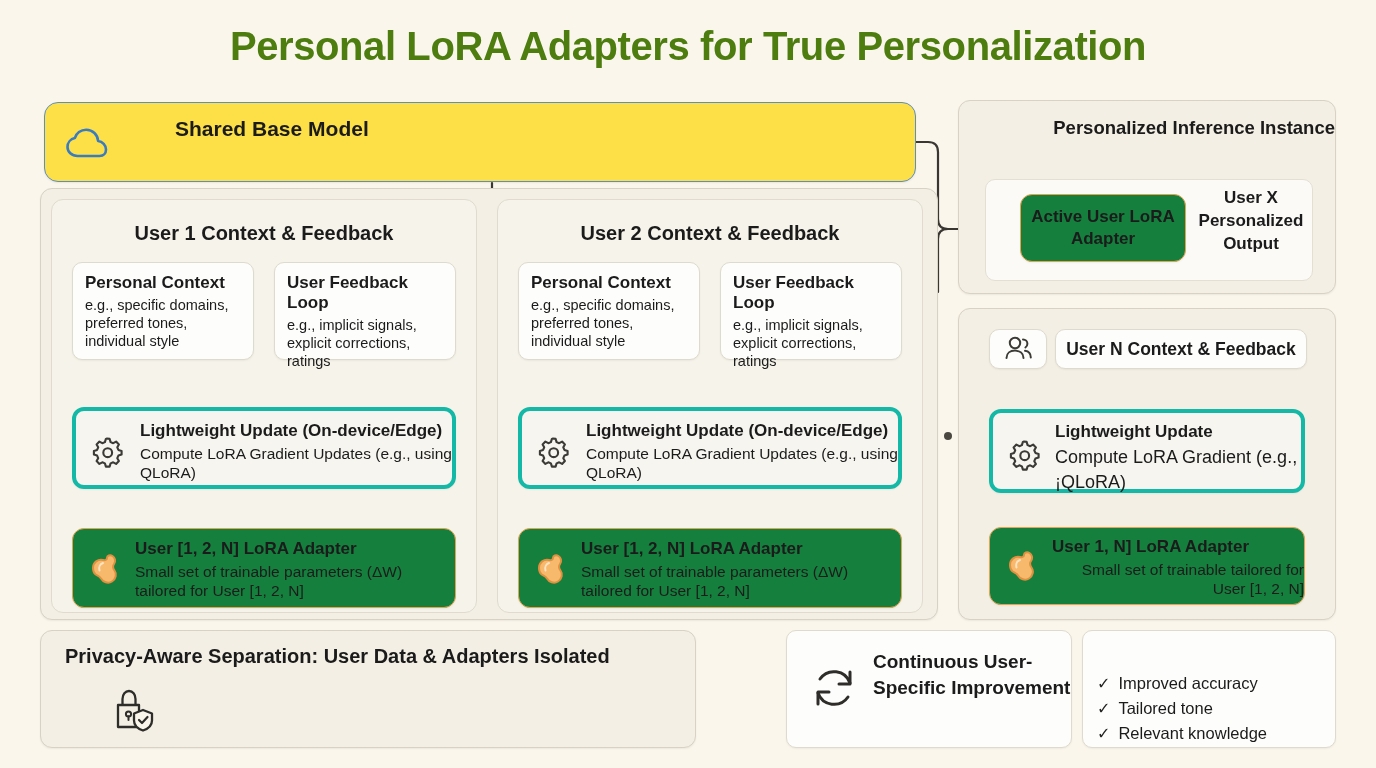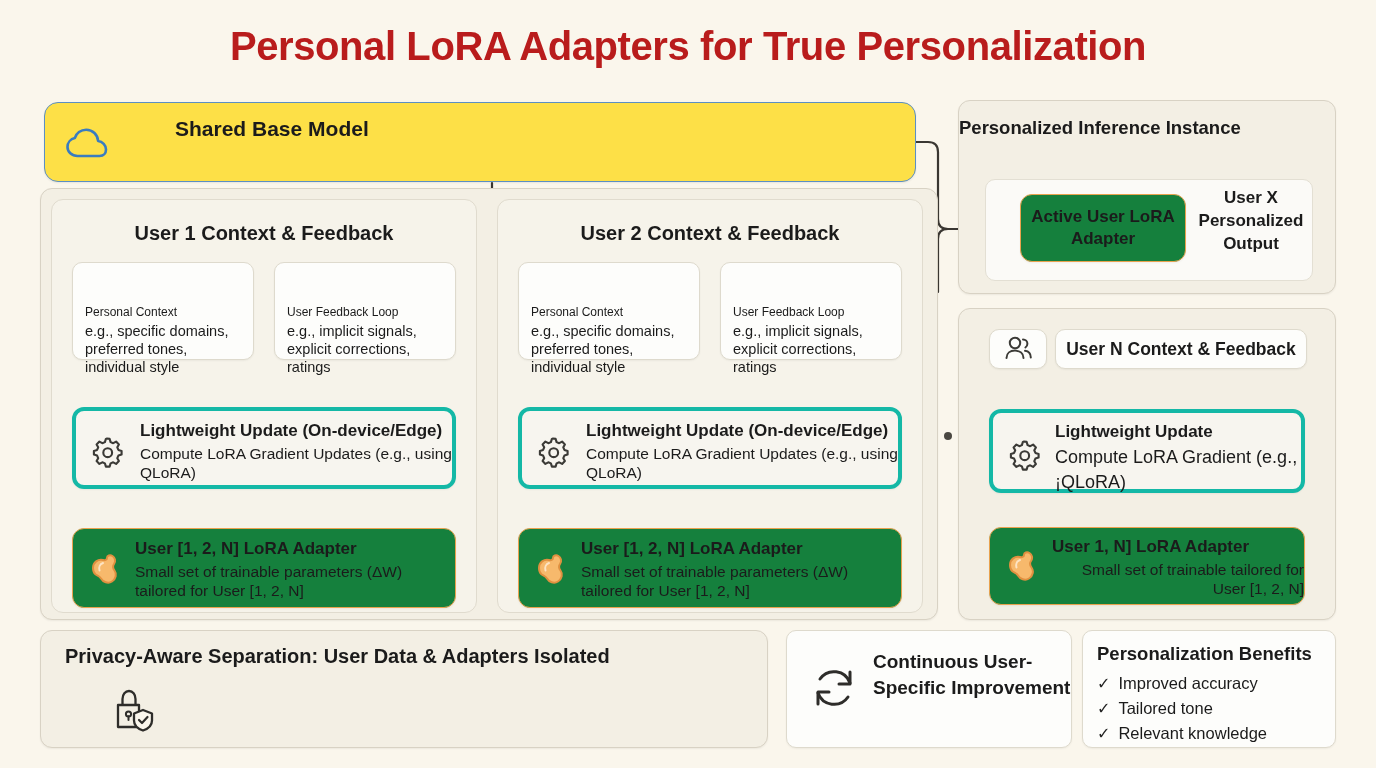--- a/index.html
+++ b/index.html
@@ -8,21 +8,21 @@
     background:#faf6ec;
     font-family:"Liberation Sans","DejaVu Sans",sans-serif;
     color:#1b1b1b;
     position:relative;
   }
   .stage{position:relative;width:1376px;height:768px;}
 
   
   .title{
     position:absolute;left:0;top:24px;width:1376px;text-align:center;
-    font-size:40px;font-weight:bold;letter-spacing:-0.4px;color:#b91c1c;
+    font-size:40px;font-weight:bold;letter-spacing:-0.4px;color:#4d7c0f;
   }
 
   
   .card{position:absolute;box-sizing:border-box;border-radius:12px;}
   .outer{
     background:#f3efe4;border:1px solid #d8d2c4;
     box-shadow:0 1px 2px rgba(0,0,0,.06);
   }
   .white{
     background:#fdfdfb;border:1px solid #dedacd;border-radius:10px;
@@ -54,36 +54,36 @@
     background:#f6f3ea;border:1px solid #e0dbce;border-radius:12px;}
   #col1{left:10px;}
   #col2{left:456px;}
 
   .col-head{position:absolute;top:22px;left:0;width:100%;text-align:center;
     font-size:20px;font-weight:bold;}
 
   .sm{position:absolute;top:62px;width:182px;height:98px;padding:10px 12px;box-sizing:border-box;}
   .sm.left{left:20px;}
   .sm.right{left:222px;}
-  .sm .t{font-size:12px;font-weight:normal;margin-bottom:3px;margin-top:32px;}
+  .sm .t{font-size:17px;font-weight:bold;margin-bottom:3px;}
   .sm .b{font-size:14.5px;line-height:18px;}
 
   .lwu{position:absolute;left:20px;top:207px;width:384px;height:82px;box-sizing:border-box;}
   .lwu .gear{position:absolute;left:14px;top:23px;width:34px;height:34px;}
   .lwu .t{position:absolute;left:64px;top:10px;font-size:17px;font-weight:bold;}
   .lwu .b{position:absolute;left:64px;top:33px;font-size:15.5px;line-height:19px;}
 
   .adapter{position:absolute;left:20px;top:328px;width:384px;height:80px;box-sizing:border-box;}
   .adapter .plug{position:absolute;left:14px;top:22px;width:36px;height:36px;}
   .adapter .t{position:absolute;left:62px;top:10px;font-size:17px;font-weight:bold;}
   .adapter .b{position:absolute;left:62px;top:33px;font-size:15.5px;line-height:19px;}
 
   
   #inference{left:958px;top:100px;width:378px;height:194px;}
-  #inference .ii-title{position:absolute;left:0;top:14px;width:100%;text-align:left;
+  #inference .ii-title{position:absolute;left:0;top:14px;width:100%;text-align:right;
     font-size:18.5px;font-weight:bold;line-height:25px;}
   #inference .inner{position:absolute;left:26px;top:78px;width:326px;height:100px;
     background:#fbfaf7;border:1px solid #e3dfd3;border-radius:10px;}
   #inference .activeAdapter{position:absolute;left:34px;top:14px;width:164px;height:66px;
     display:flex;align-items:center;justify-content:center;text-align:center;
     font-size:17px;font-weight:bold;line-height:22px;}
   #inference .outtext{position:absolute;left:212px;top:6px;width:106px;text-align:center;
     font-size:17px;font-weight:bold;line-height:23px;}
 
   
@@ -98,21 +98,21 @@
   #userN .adapterN{position:absolute;left:30px;top:218px;width:316px;height:78px;box-sizing:border-box;text-align:right;}
   #userN .adapterN .plug{position:absolute;left:14px;top:20px;width:36px;height:36px;}
   #userN .adapterN .t{position:absolute;left:62px;top:9px;font-size:17px;font-weight:bold;}
   #userN .adapterN .b{position:absolute;left:62px;top:32px;font-size:15.5px;line-height:19px;}
 
   .ellipsis{position:absolute;left:944px;top:430px;width:44px;height:12px;
     display:flex;justify-content:space-between;align-items:center;}
   .ellipsis i{display:block;width:8px;height:8px;border-radius:50%;background:#4a4741;}
 
   
-  #privacy{left:40px;top:630px;width:728px;height:118px;}
+  #privacy{left:40px;top:630px;width:656px;height:118px;}
   #privacy .pt{position:absolute;left:24px;top:14px;font-size:20px;font-weight:bold;}
   #privacy .lock{position:absolute;left:68px;top:55px;width:46px;height:46px;}
   #privacy .pb{position:absolute;left:124px;top:47px;font-size:17.5px;line-height:28px;}
 
   
   #continuous{left:786px;top:630px;width:286px;height:118px;}
   #continuous .loop{position:absolute;left:22px;top:32px;width:50px;height:50px;}
   #continuous .ct{position:absolute;left:86px;top:18px;font-size:19px;font-weight:bold;line-height:26px;}
 
   
@@ -309,21 +309,20 @@
     <svg class="loop" viewBox="0 0 50 50">
       <path d="M41,20 A17,17 0 0 0 11,16" fill="none" stroke="#2e2d2a" stroke-width="3" stroke-linecap="round"></path>
       <path d="M9,30 A17,17 0 0 0 39,34" fill="none" stroke="#2e2d2a" stroke-width="3" stroke-linecap="round"></path>
       <path d="M41,9 L41,21 L30,21" fill="none" stroke="#2e2d2a" stroke-width="3" stroke-linecap="round" stroke-linejoin="round"></path>
       <path d="M9,41 L9,29 L20,29" fill="none" stroke="#2e2d2a" stroke-width="3" stroke-linecap="round" stroke-linejoin="round"></path>
     </svg>
     <div class="ct">Continuous User-Specific Improvement</div>
   </div>
 
   <div class="card white" id="benefits">
-    <div class="bt">Personalization Benefits</div>
     <ul>
       <li>
         <span class="chk">✓</span>
         <span>Improved accuracy</span>
       </li>
       <li>
         <span class="chk">✓</span>
         <span>Tailored tone</span>
       </li>
       <li>

